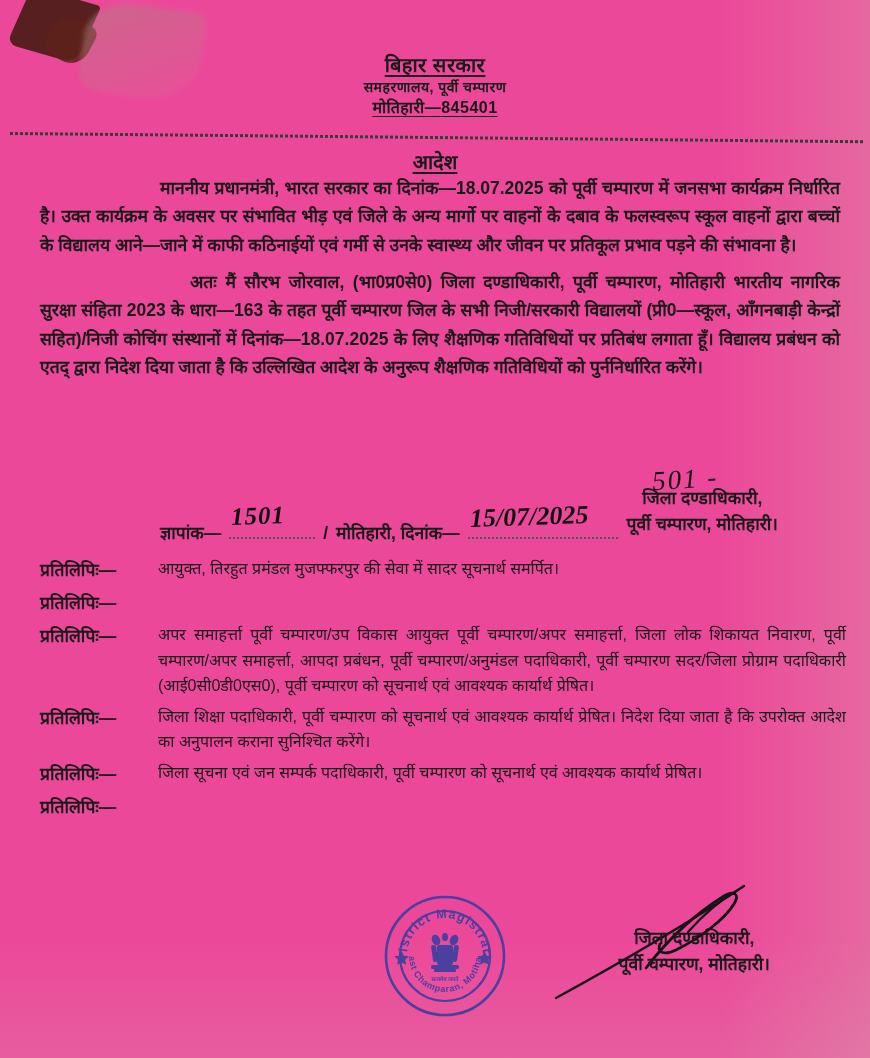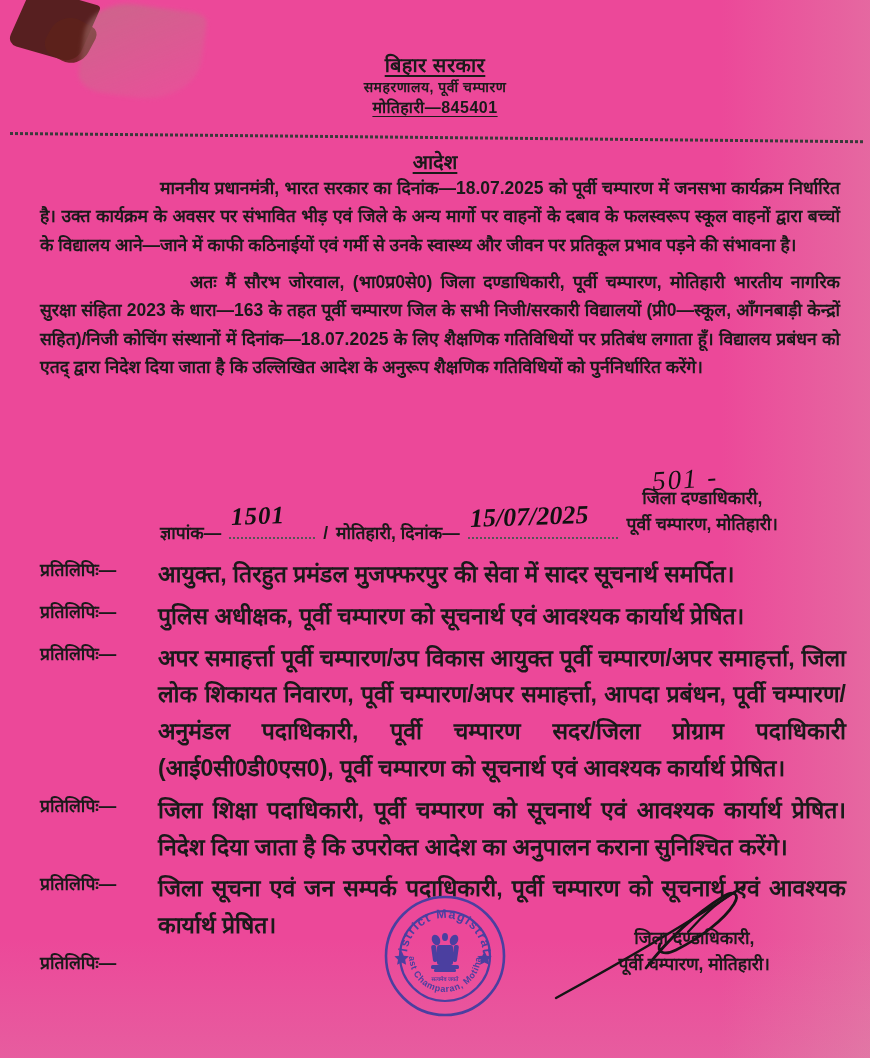--- a/index.html
+++ b/index.html
@@ -177,22 +177,22 @@
     margin-bottom: 5px;
   }
   .copy-label {
     flex: 0 0 118px;
     font-size: 17.5px;
     font-weight: 600;
     line-height: 1.6;
   }
   .copy-text {
     flex: 1;
-    font-size: 23px;
-    font-weight: 700;
+    font-size: 16px;
+    font-weight: 400;
     line-height: 1.6;
     text-align: justify;
     text-justify: inter-word;
   }
 
   
   .seal {
     position: absolute;
     left: 382px; top: 893px;
     width: 126px; height: 126px;
@@ -260,21 +260,20 @@
     </span>
   </div>
 
   <div class="copies">
     <div class="copy-row">
       <div class="copy-label">प्रतिलिपिः—</div>
       <div class="copy-text">आयुक्त, तिरहुत प्रमंडल मुजफ्फरपुर की सेवा में सादर सूचनार्थ समर्पित।</div>
     </div>
     <div class="copy-row">
       <div class="copy-label">प्रतिलिपिः—</div>
-      <div class="copy-text">पुलिस अधीक्षक, पूर्वी चम्पारण को सूचनार्थ एवं आवश्यक कार्यार्थ प्रेषित।</div>
     </div>
     <div class="copy-row">
       <div class="copy-label">प्रतिलिपिः—</div>
       <div class="copy-text">अपर समाहर्त्ता पूर्वी चम्पारण/उप विकास आयुक्त पूर्वी चम्पारण/अपर समाहर्त्ता, जिला लोक शिकायत निवारण, पूर्वी चम्पारण/अपर समाहर्त्ता, आपदा प्रबंधन, पूर्वी चम्पारण/अनुमंडल पदाधिकारी, पूर्वी चम्पारण सदर/जिला प्रोग्राम पदाधिकारी (आई0सी0डी0एस0), पूर्वी चम्पारण को सूचनार्थ एवं आवश्यक कार्यार्थ प्रेषित।</div>
     </div>
     <div class="copy-row">
       <div class="copy-label">प्रतिलिपिः—</div>
       <div class="copy-text">जिला शिक्षा पदाधिकारी, पूर्वी चम्पारण को सूचनार्थ एवं आवश्यक कार्यार्थ प्रेषित। निदेश दिया जाता है कि उपरोक्त आदेश का अनुपालन कराना सुनिश्चित करेंगे।</div>
     </div>
     <div class="copy-row">

